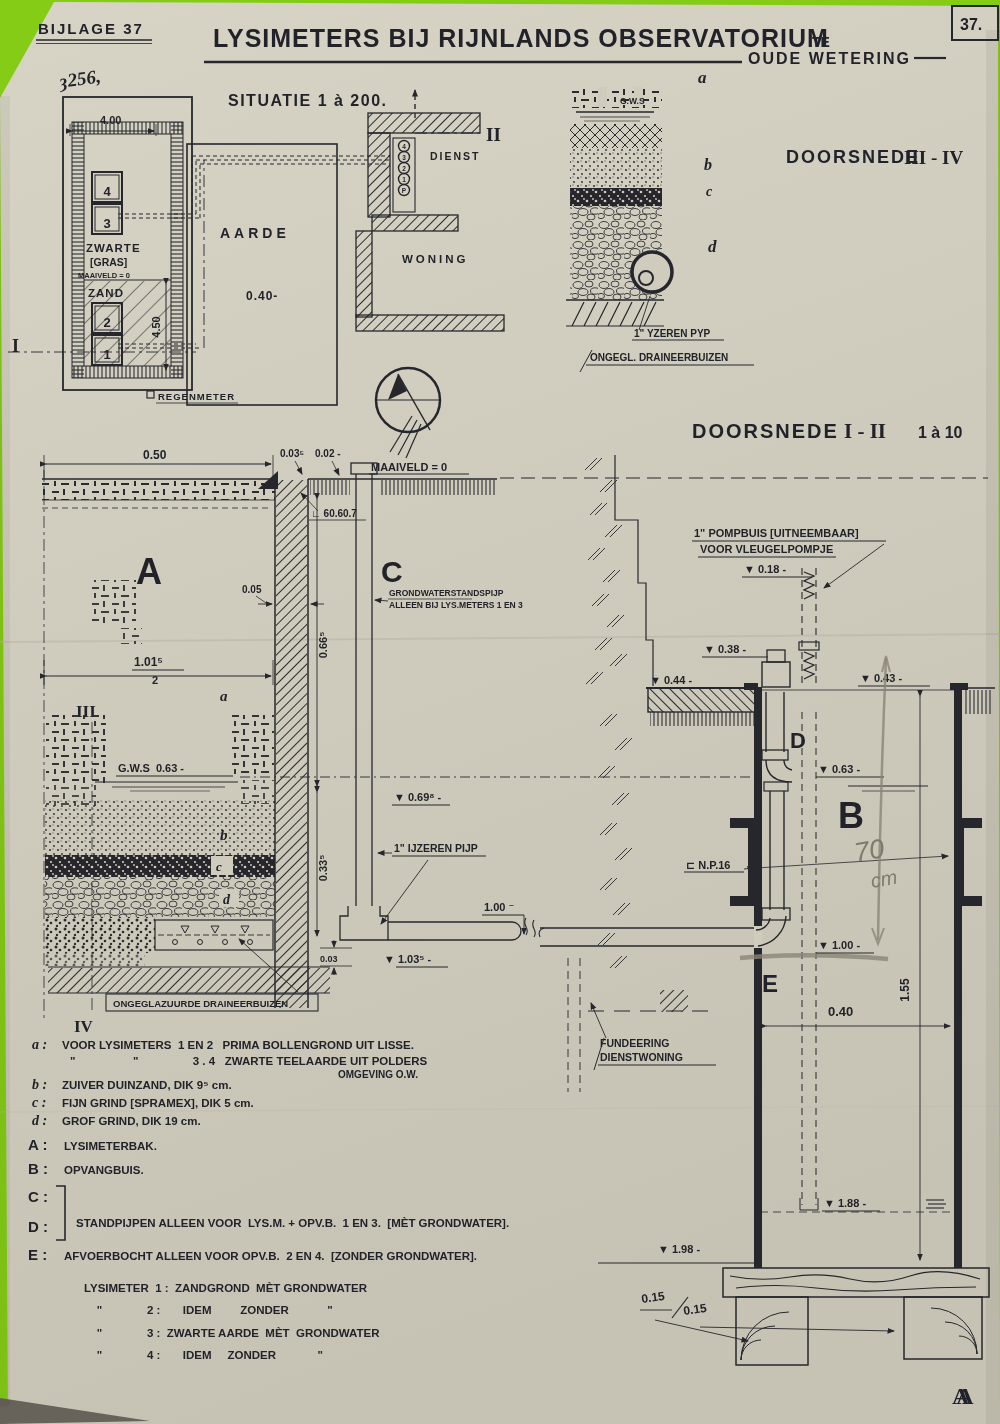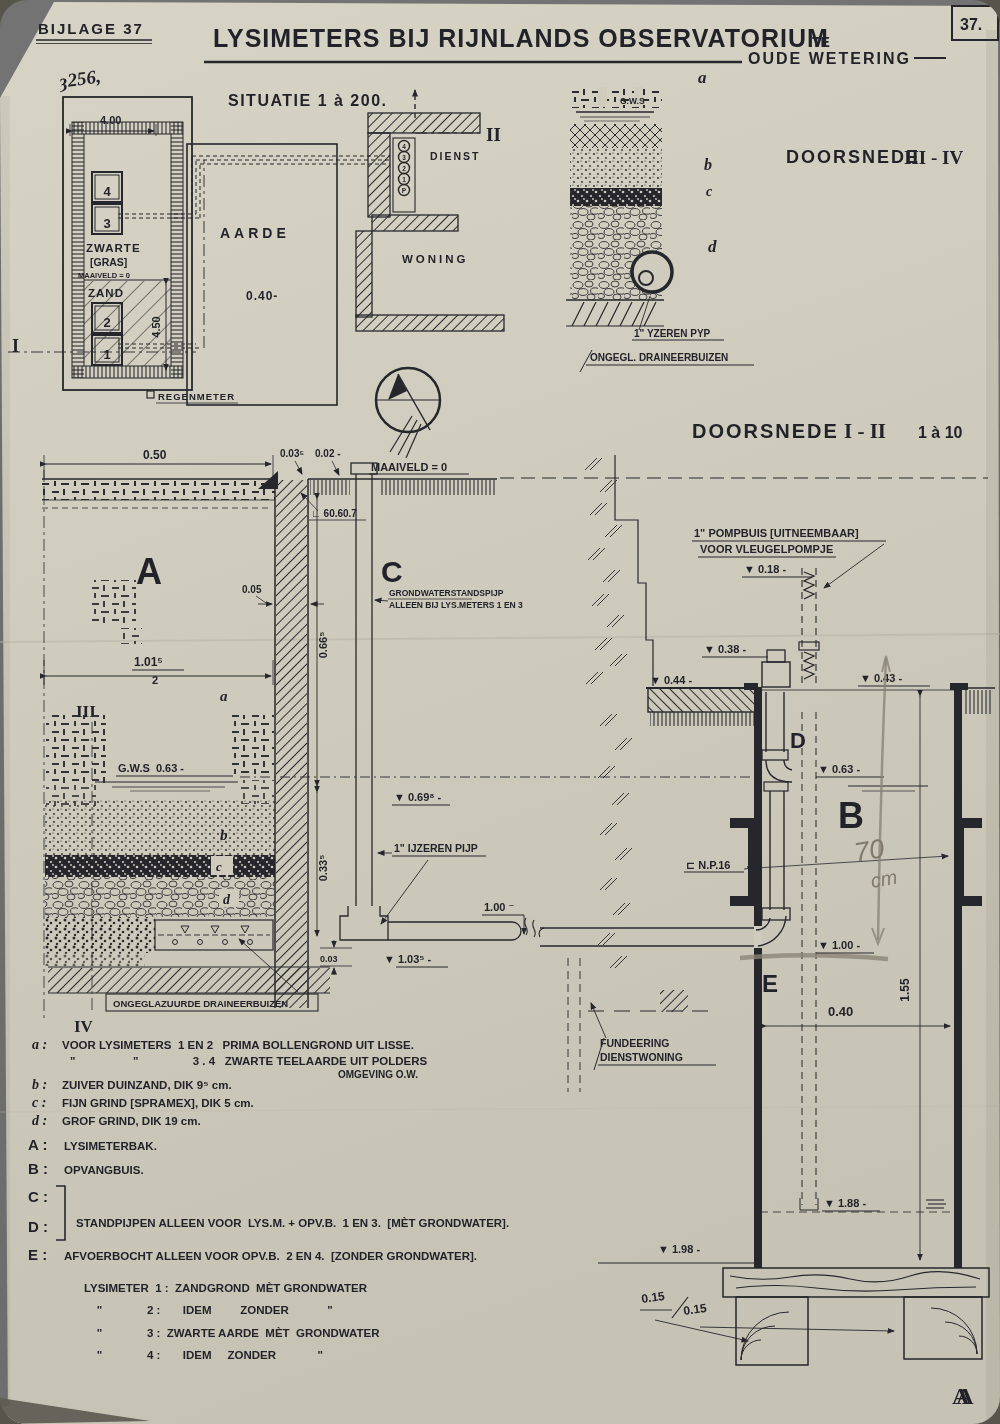--- a/index.html
+++ b/index.html
@@ -1,16 +1,16 @@
 <!DOCTYPE html>
 <html><head>
 <meta charset="utf-8">
 <style>
   html,body{margin:0;padding:0;background:#57544c;}
-  .wrap{position:relative;width:1000px;height:1424px;overflow:hidden;background:#737373;border-radius:27px;}
+  .wrap{position:relative;width:1000px;height:1424px;overflow:hidden;background:#84cc16;}
   svg{position:absolute;left:0;top:0;display:block;}
   text{white-space:pre;}
   .t{fill:#22232a;font-family:"Liberation Sans","DejaVu Sans",sans-serif;font-weight:bold;}
   .ts{fill:#22232a;font-family:"Liberation Serif","DejaVu Serif",serif;font-weight:bold;}
   .ti{fill:#22232a;font-family:"Liberation Serif","DejaVu Serif",serif;font-weight:bold;font-style:italic;}
   .tp{fill:#817a6b;font-family:"Liberation Sans","DejaVu Sans",sans-serif;font-style:italic;}
   .s{stroke:#26272d;fill:none;}
 </style>
 </head>
 <body>

